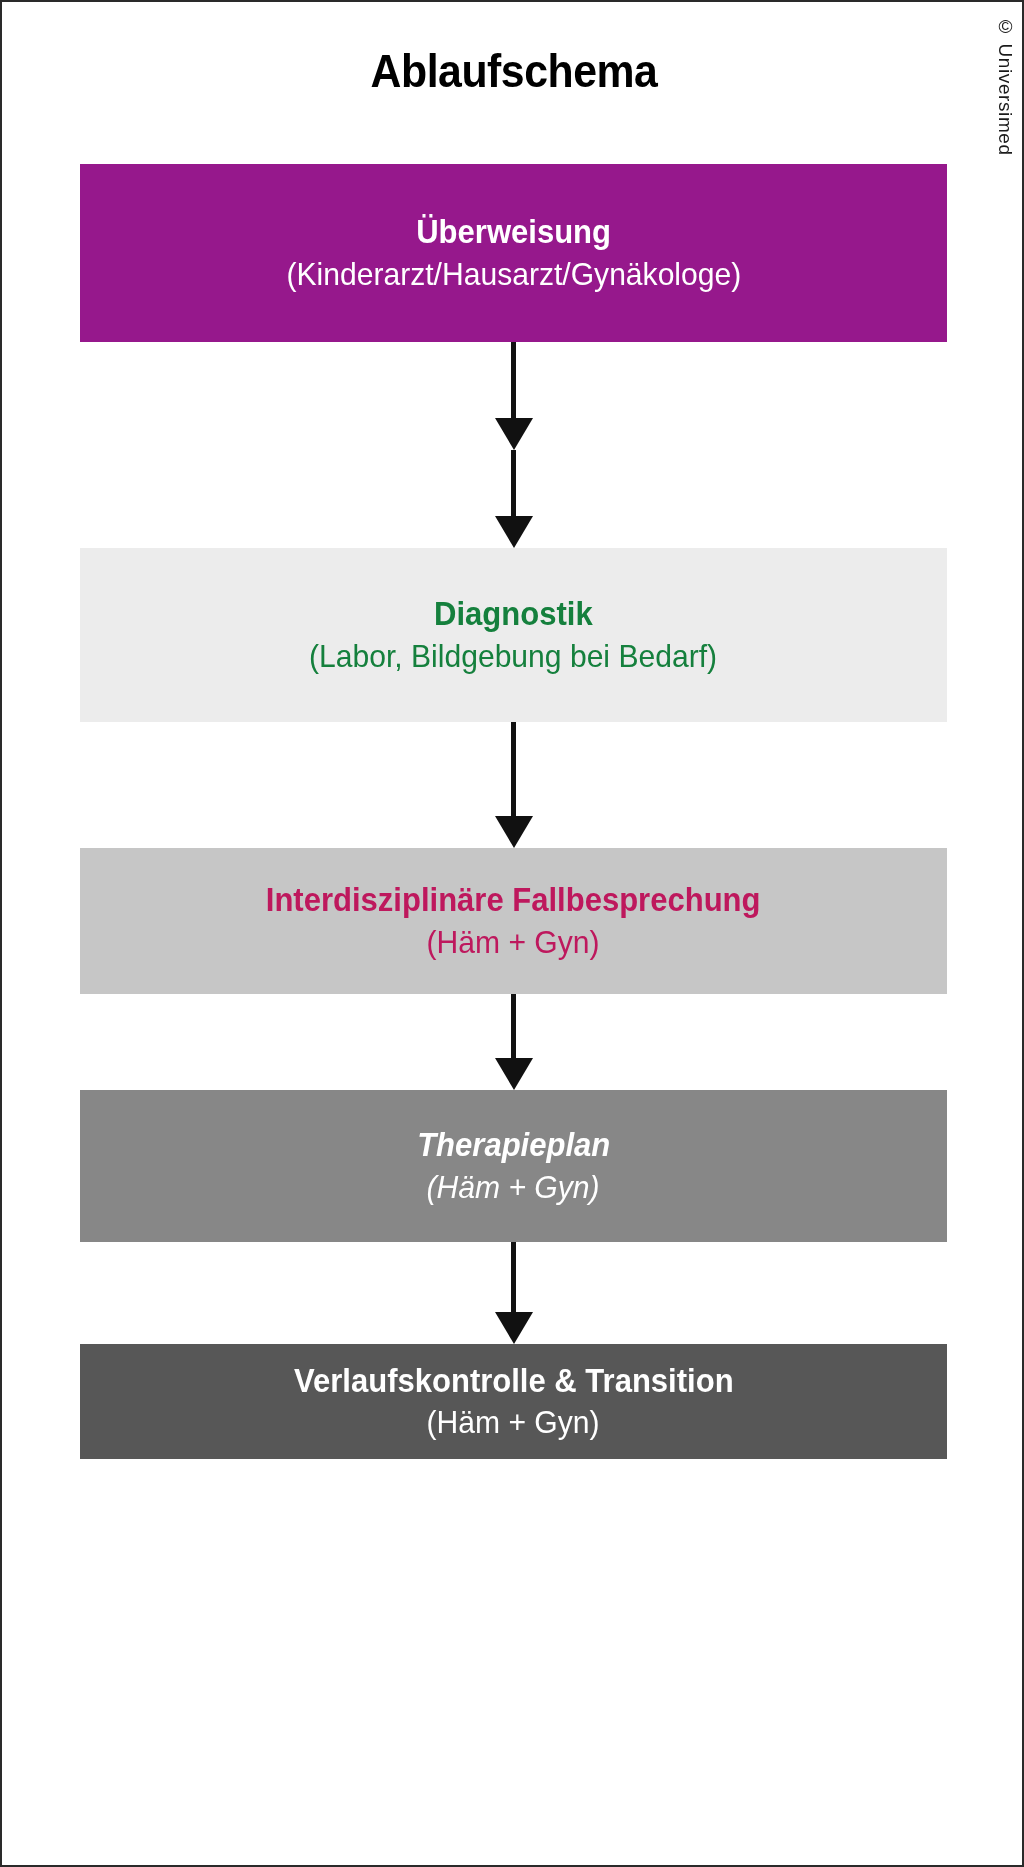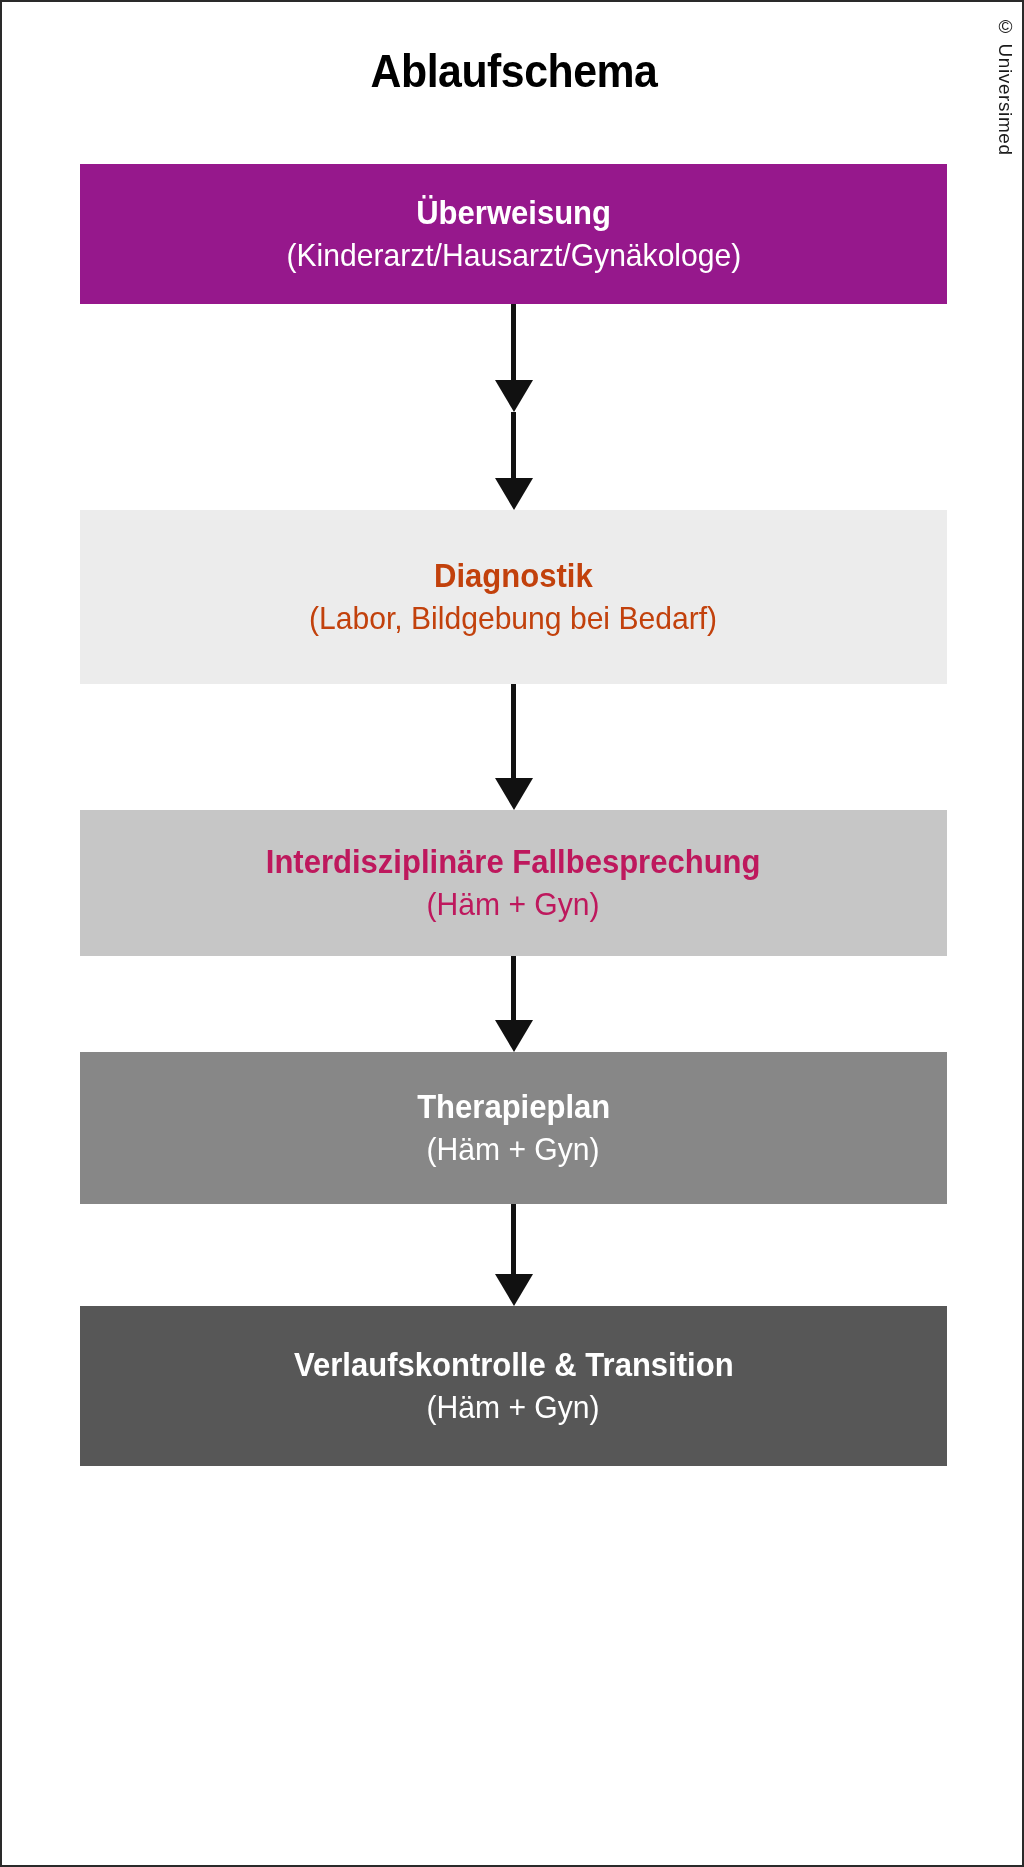--- a/index.html
+++ b/index.html
@@ -129,41 +129,41 @@
 </style>
 </head>
 <body>
 
 <div id="figure" style="background: rgb(255, 255, 255); border-color: rgb(42, 42, 42);">
 
   <div id="page-title">Ablaufschema</div>
 
   <div id="flow">
 
-    <div class="flow-step" style="background: rgb(150, 24, 140); color: rgb(255, 255, 255); height: 140px;">
+    <div class="flow-step" style="background: rgb(150, 24, 140); color: rgb(255, 255, 255); height: 178px;">
       <span class="step-line headline">Überweisung</span>
       <span class="step-line subline">(Kinderarzt/Hausarzt/Gynäkologe)</span>
     </div>
 
     <div class="connector" style="height: 108px;">
       <div class="arrow">
         <div class="shaft" style="background: rgb(17, 17, 17);"></div>
         <div class="head" style="border-top-color: rgb(17, 17, 17);"></div>
       </div>
     </div>
 
 
     <div class="connector" style="height: 98px;">
       <div class="arrow">
         <div class="shaft" style="background: rgb(17, 17, 17);"></div>
         <div class="head" style="border-top-color: rgb(17, 17, 17);"></div>
       </div>
     </div>
 
-    <div class="flow-step" style="background: rgb(236, 236, 236); color: #c2410c; height: 174px;">
+    <div class="flow-step" style="background: rgb(236, 236, 236); color: #15803d; height: 174px;">
       <span class="step-line headline">Diagnostik</span>
       <span class="step-line subline">(Labor, Bildgebung bei Bedarf)</span>
     </div>
 
     <div class="connector" style="height: 126px;">
       <div class="arrow">
         <div class="shaft" style="background: rgb(17, 17, 17);"></div>
         <div class="head" style="border-top-color: rgb(17, 17, 17);"></div>
       </div>
     </div>
@@ -173,33 +173,33 @@
       <span class="step-line subline">(Häm + Gyn)</span>
     </div>
 
     <div class="connector" style="height: 96px;">
       <div class="arrow">
         <div class="shaft" style="background: rgb(17, 17, 17);"></div>
         <div class="head" style="border-top-color: rgb(17, 17, 17);"></div>
       </div>
     </div>
 
-    <div class="flow-step" style="background: rgb(135, 135, 135); color: rgb(255, 255, 255); height: 152px;">
+    <div class="flow-step" style="background: rgb(135, 135, 135); color: rgb(255, 255, 255); height: 152px; font-style: italic;">
       <span class="step-line headline">Therapieplan</span>
       <span class="step-line subline">(Häm + Gyn)</span>
     </div>
 
     <div class="connector" style="height: 102px;">
       <div class="arrow">
         <div class="shaft" style="background: rgb(17, 17, 17);"></div>
         <div class="head" style="border-top-color: rgb(17, 17, 17);"></div>
       </div>
     </div>
 
-    <div class="flow-step" style="background: rgb(87, 87, 87); color: rgb(255, 255, 255); height: 160px;">
+    <div class="flow-step" style="background: rgb(87, 87, 87); color: rgb(255, 255, 255); height: 115px;">
       <span class="step-line headline">Verlaufskontrolle &amp; Transition</span>
       <span class="step-line subline">(Häm + Gyn)</span>
     </div>
 
   </div>
 
   <div id="copyright">© Universimed</div>
 
 </div>
 

